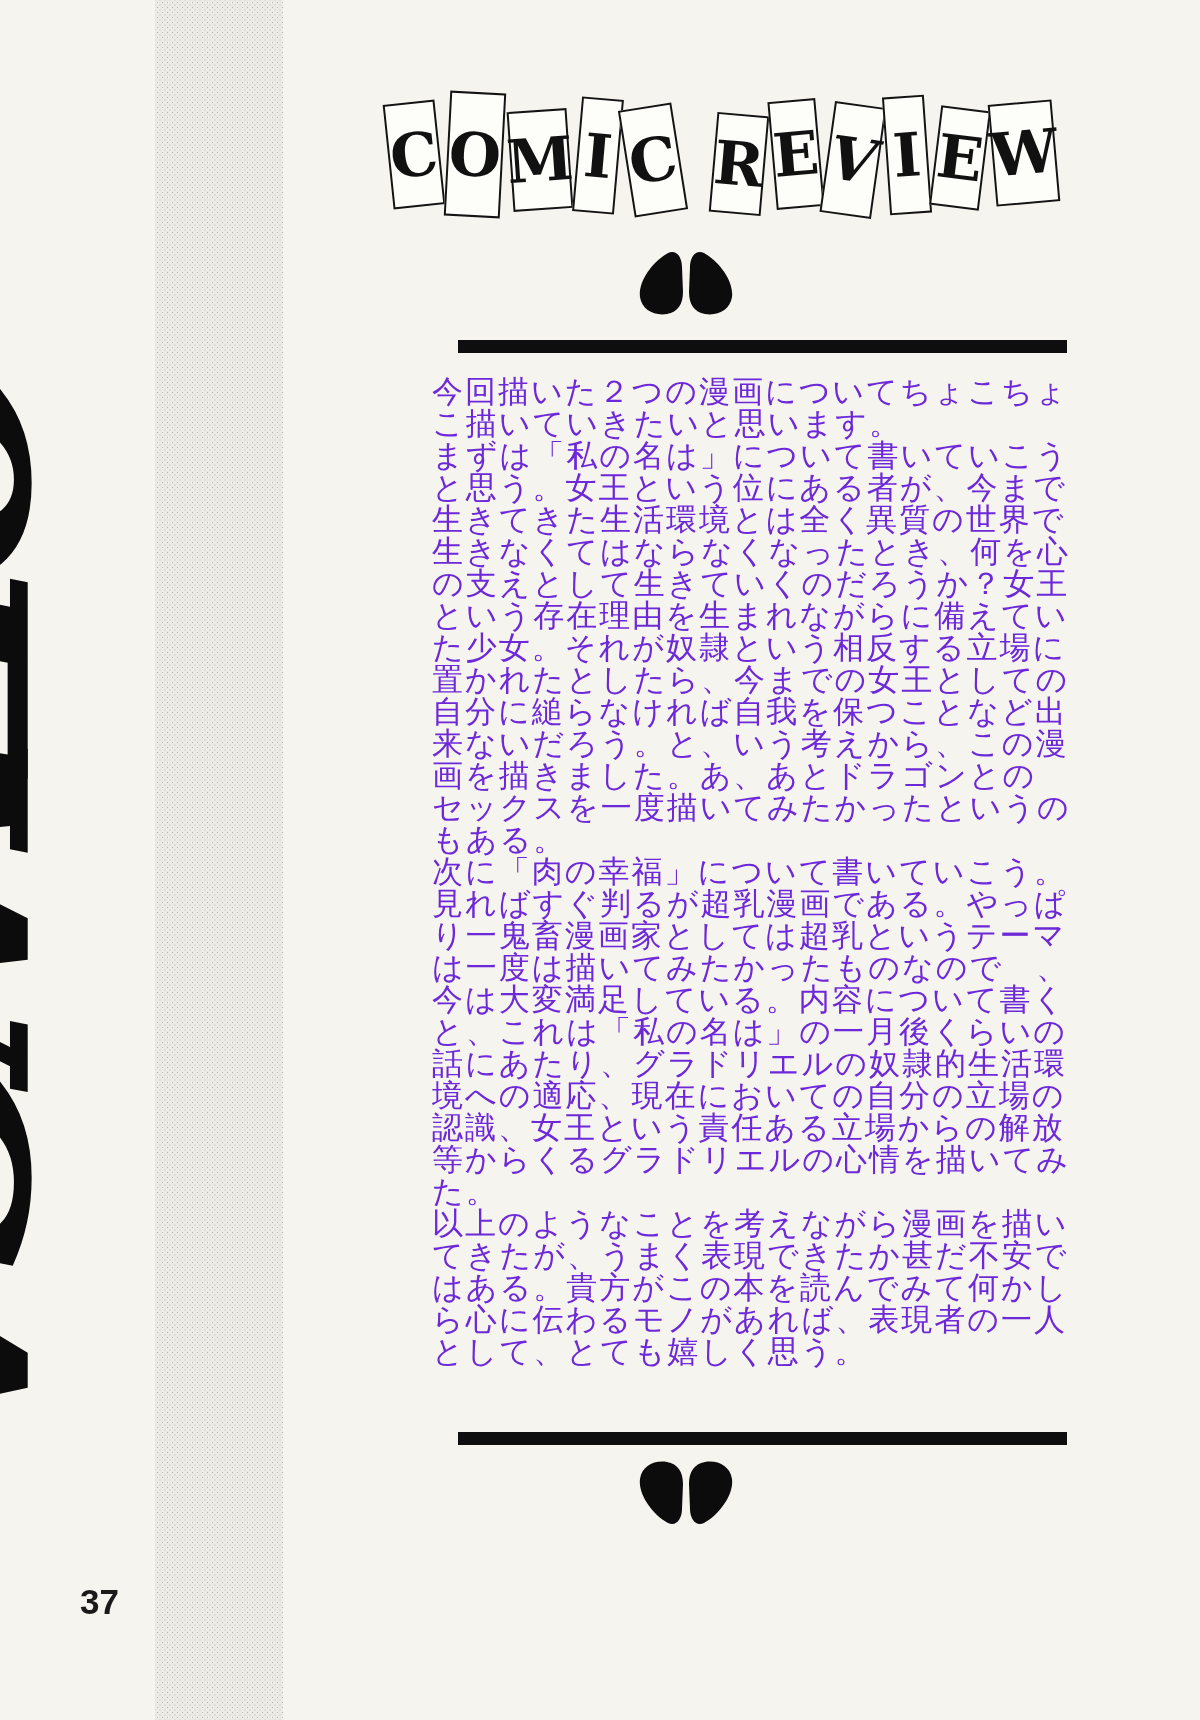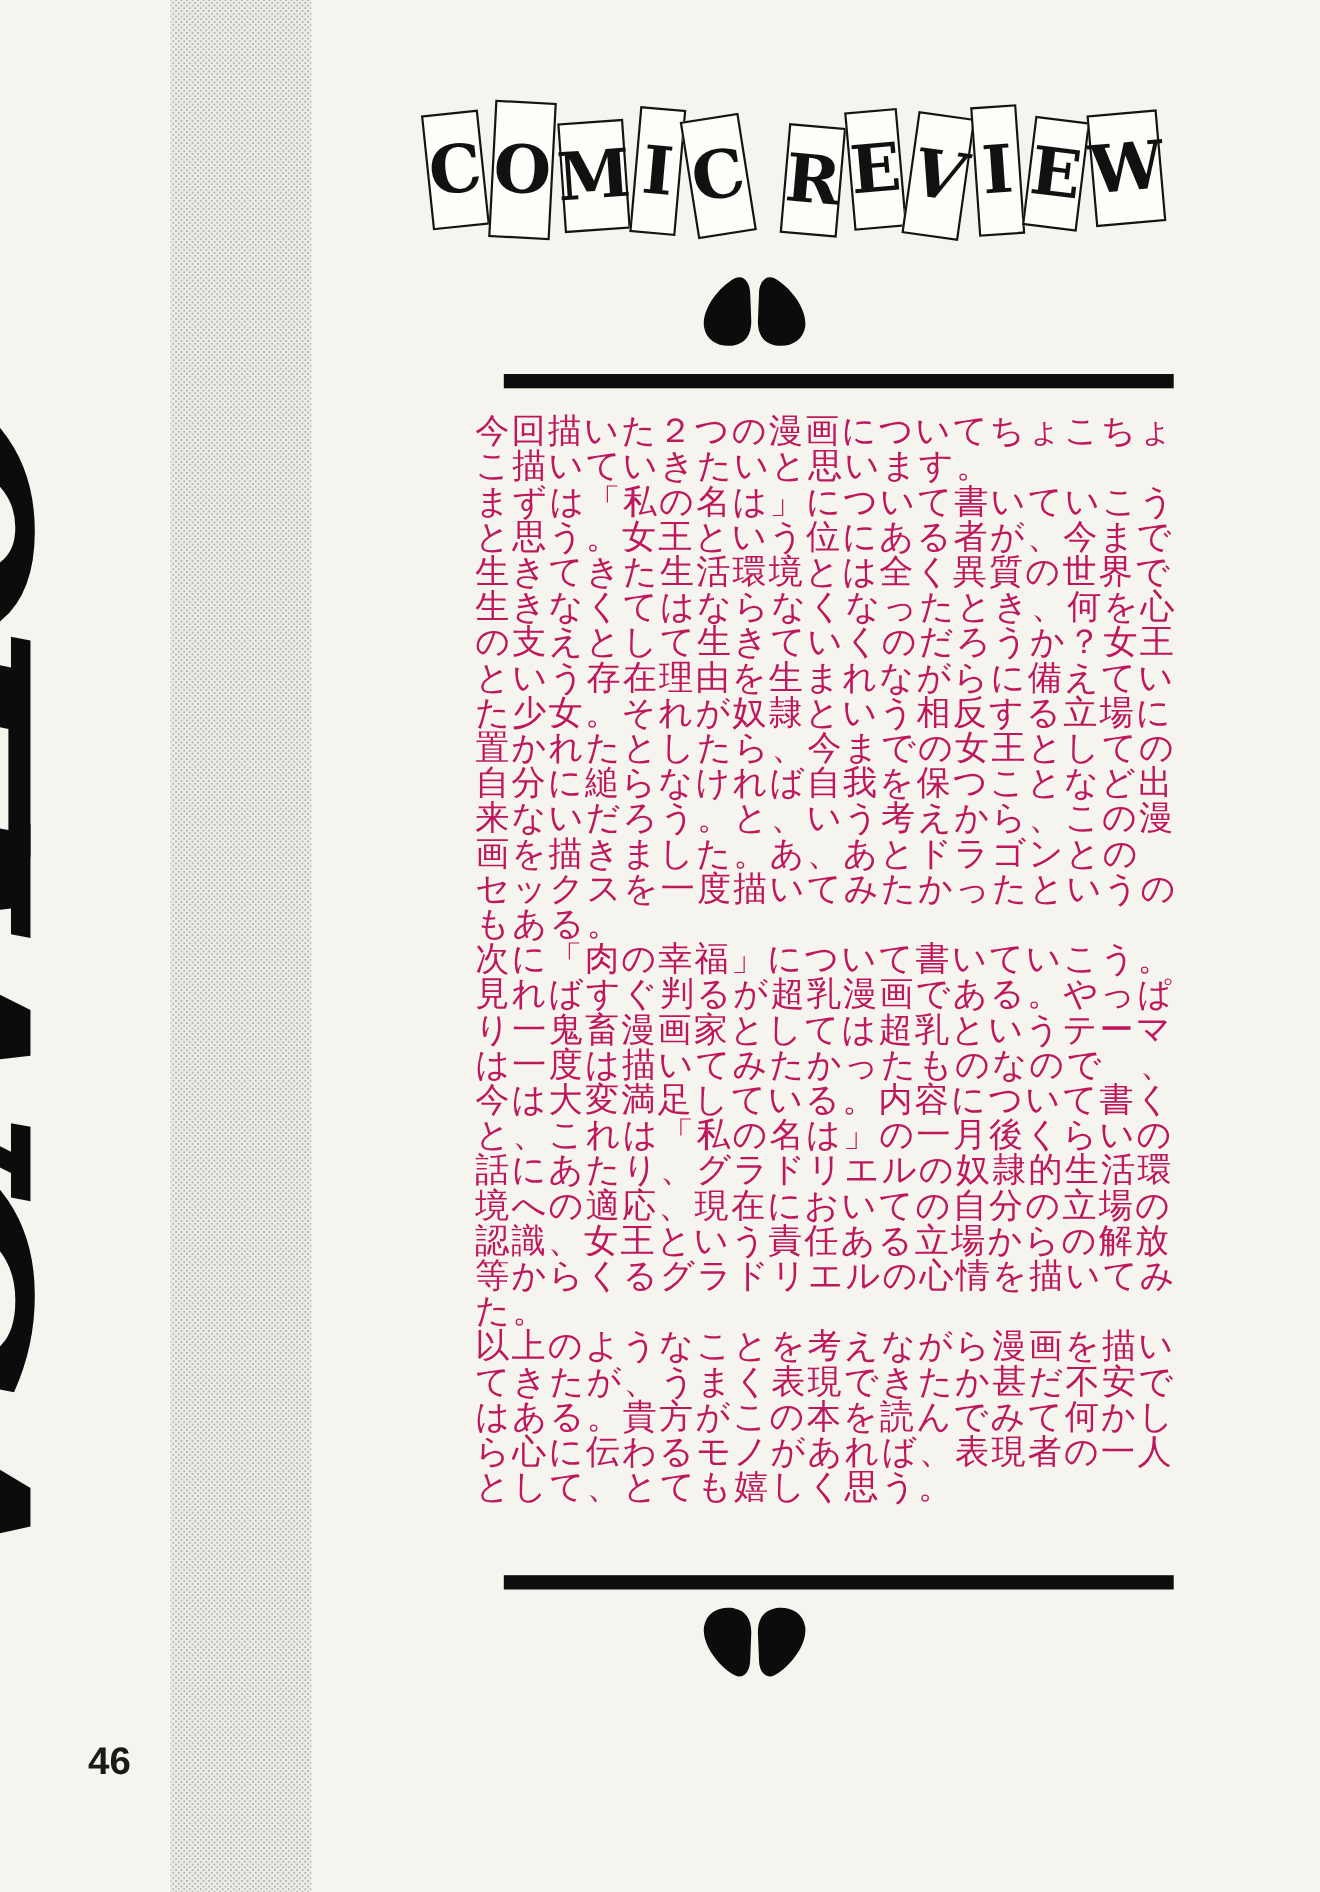--- a/index.html
+++ b/index.html
@@ -62,21 +62,21 @@
   .mark-bottom{left:630px;top:1460px;transform:scaleY(-1);}
   
   .bar{position:absolute;left:458px;width:609px;height:13px;background:#0e0e0e;}
   .bar-top{top:340px;}
   .bar-bottom{top:1432px;}
   
   .review{
     position:absolute;left:432px;top:376px;width:640px;
     font-size:31px;line-height:32px;letter-spacing:2px;
     white-space:pre-line;
-    color:#be185d;
+    color:#6d28d9;
   }
   
   .folio{
     position:absolute;left:80px;top:1582px;
     font-family:"Liberation Sans", sans-serif;
     font-weight:600;font-size:35px;color:#1a1a1a;
   }
 </style>
 </head>
 <body>
@@ -140,15 +140,15 @@
 ら心に伝わるモノがあれば、表現者の一人
 として、とても嬉しく思う。</div>
 
   <div class="bar bar-bottom"></div>
 
   <svg class="mark mark-bottom" viewBox="0 0 112 66" xmlns="http://www.w3.org/2000/svg">
     <path d="M38,3 C22,12 8,32 10,47 C12,60 24,66 37,64 C48,62 53,54 53,42 L52,17 C52,7 46,-1 38,3 Z" fill="#0c0c0c"></path>
     <path d="M74,3 C90,12 104,32 102,47 C100,60 88,66 75,64 C64,62 59,54 59,42 L60,17 C60,7 66,-1 74,3 Z" fill="#0c0c0c"></path>
   </svg>
 
-  <div class="folio">46</div>
+  <div class="folio">37</div>
 
 </div>
 
 </body></html>

